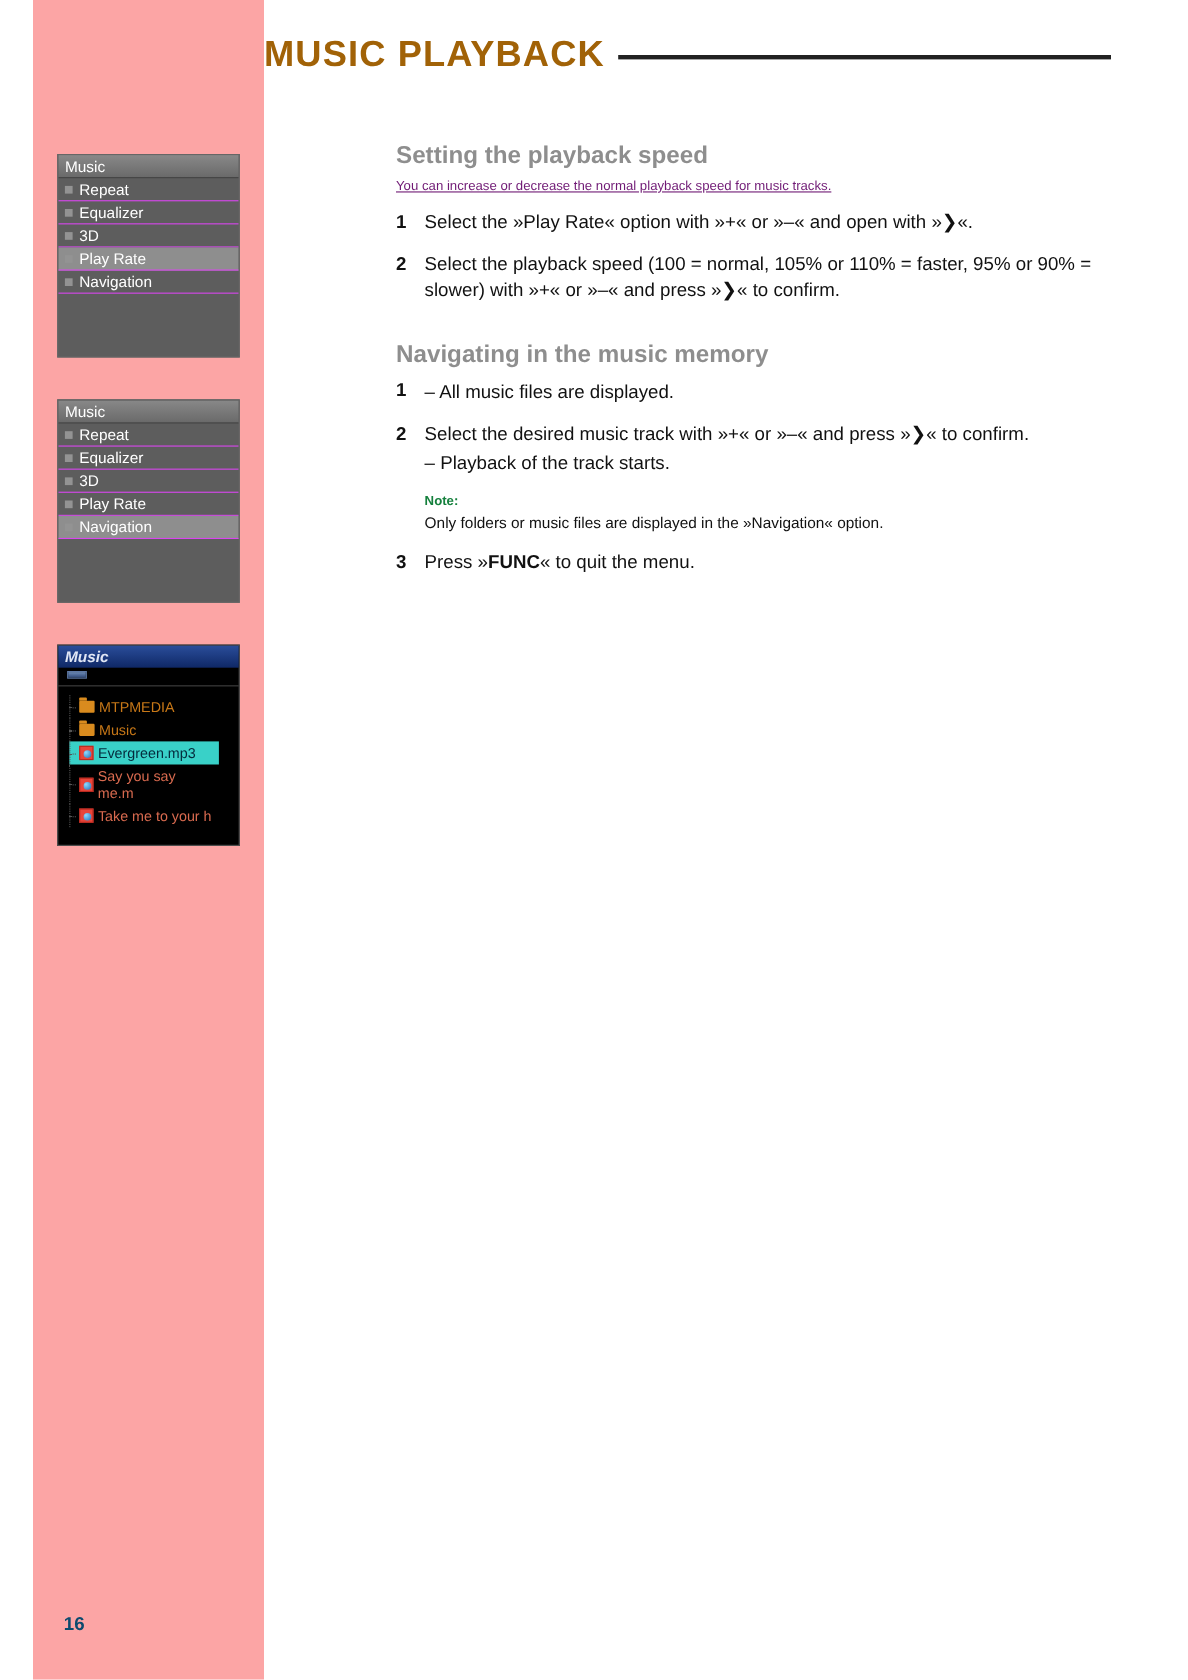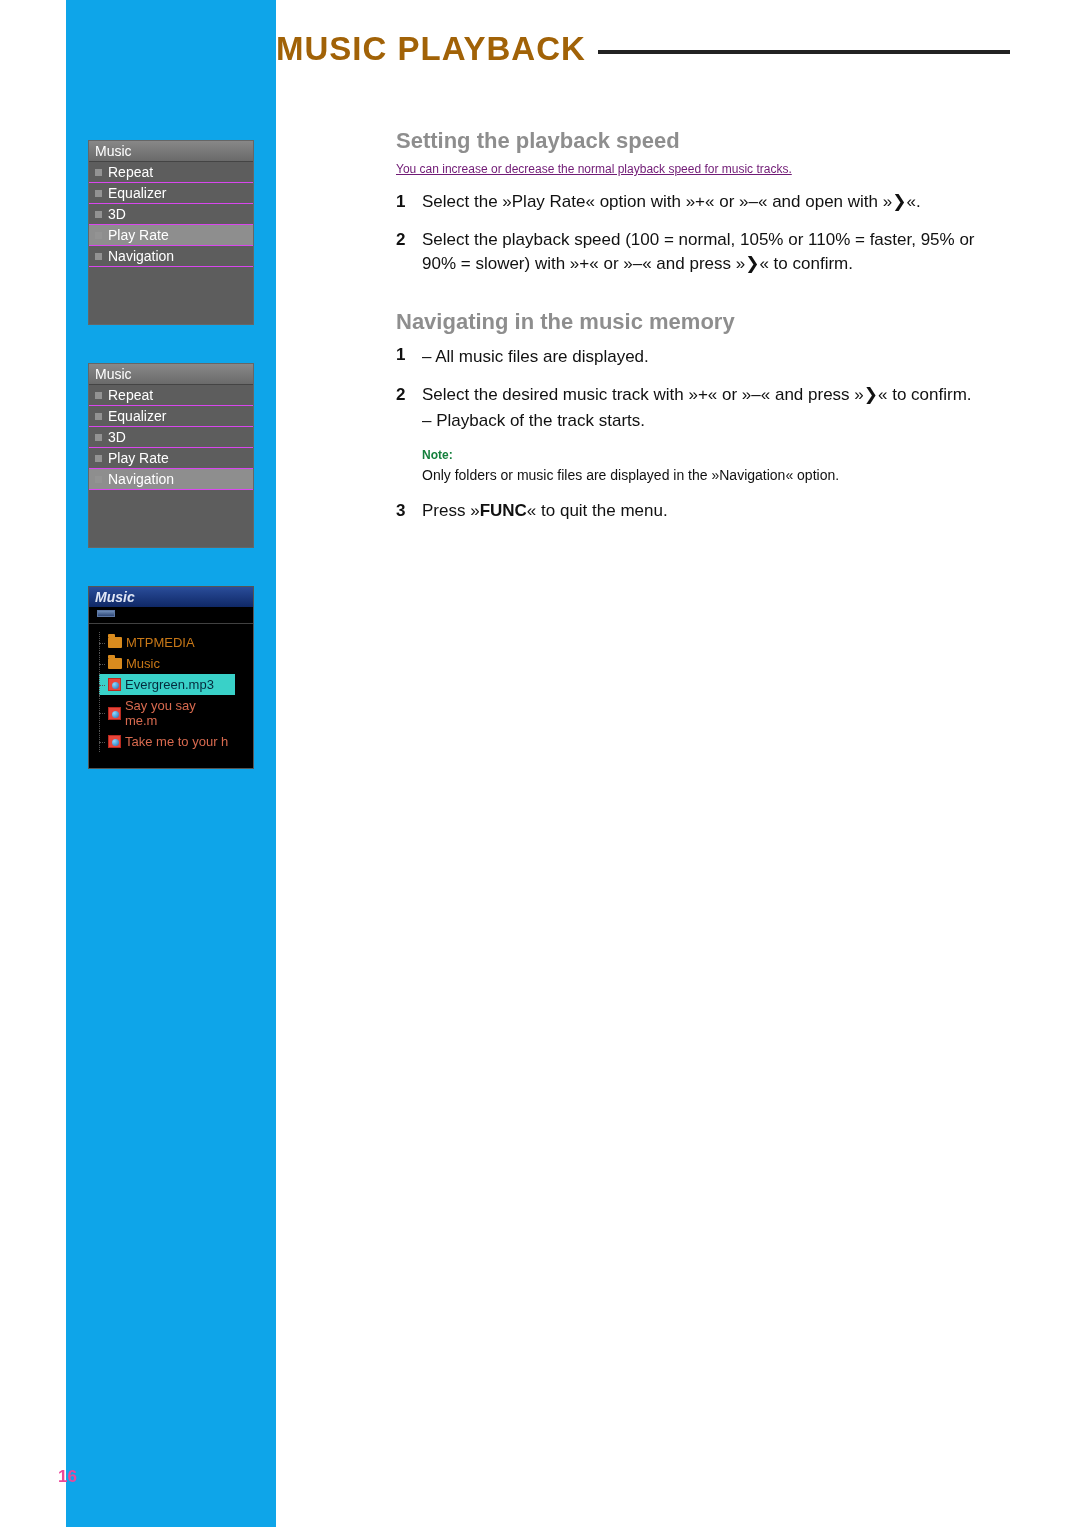--- a/index.html
+++ b/index.html
@@ -13,26 +13,25 @@
   .page {
     display: flex;
     height: 100%;
   }
   .left-band {
     width: 30px;
     background: #fff;
   }
   .sidebar {
     width: 210px;
-    background: #0ea5e9;
+    background: #fca5a5;
     padding: 140px 22px 0 22px;
     display: flex;
     flex-direction: column;
     gap: 38px;
-    margin-left: 36px;
   }
   .menu-panel {
     border: 1px solid #666;
     background: #5d5d5d;
     width: 166px;
     height: 185px;
     overflow: hidden;
     position: relative;
   }
   .menu-header {
@@ -218,21 +217,21 @@
     font-size: 14px;
     color: #111;
     margin-bottom: 0;
   }
   .page-num {
     position: absolute;
     bottom: 40px;
     left: 58px;
     font-weight: bold;
     font-size: 17px;
-    color: #ec4899;
+    color: #0c4a6e;
   }
   .func { font-weight: bold; }
 </style>
 </head>
 <body>
 
 <div class="page">
   <div class="left-band"></div>
 
   <aside class="sidebar">

